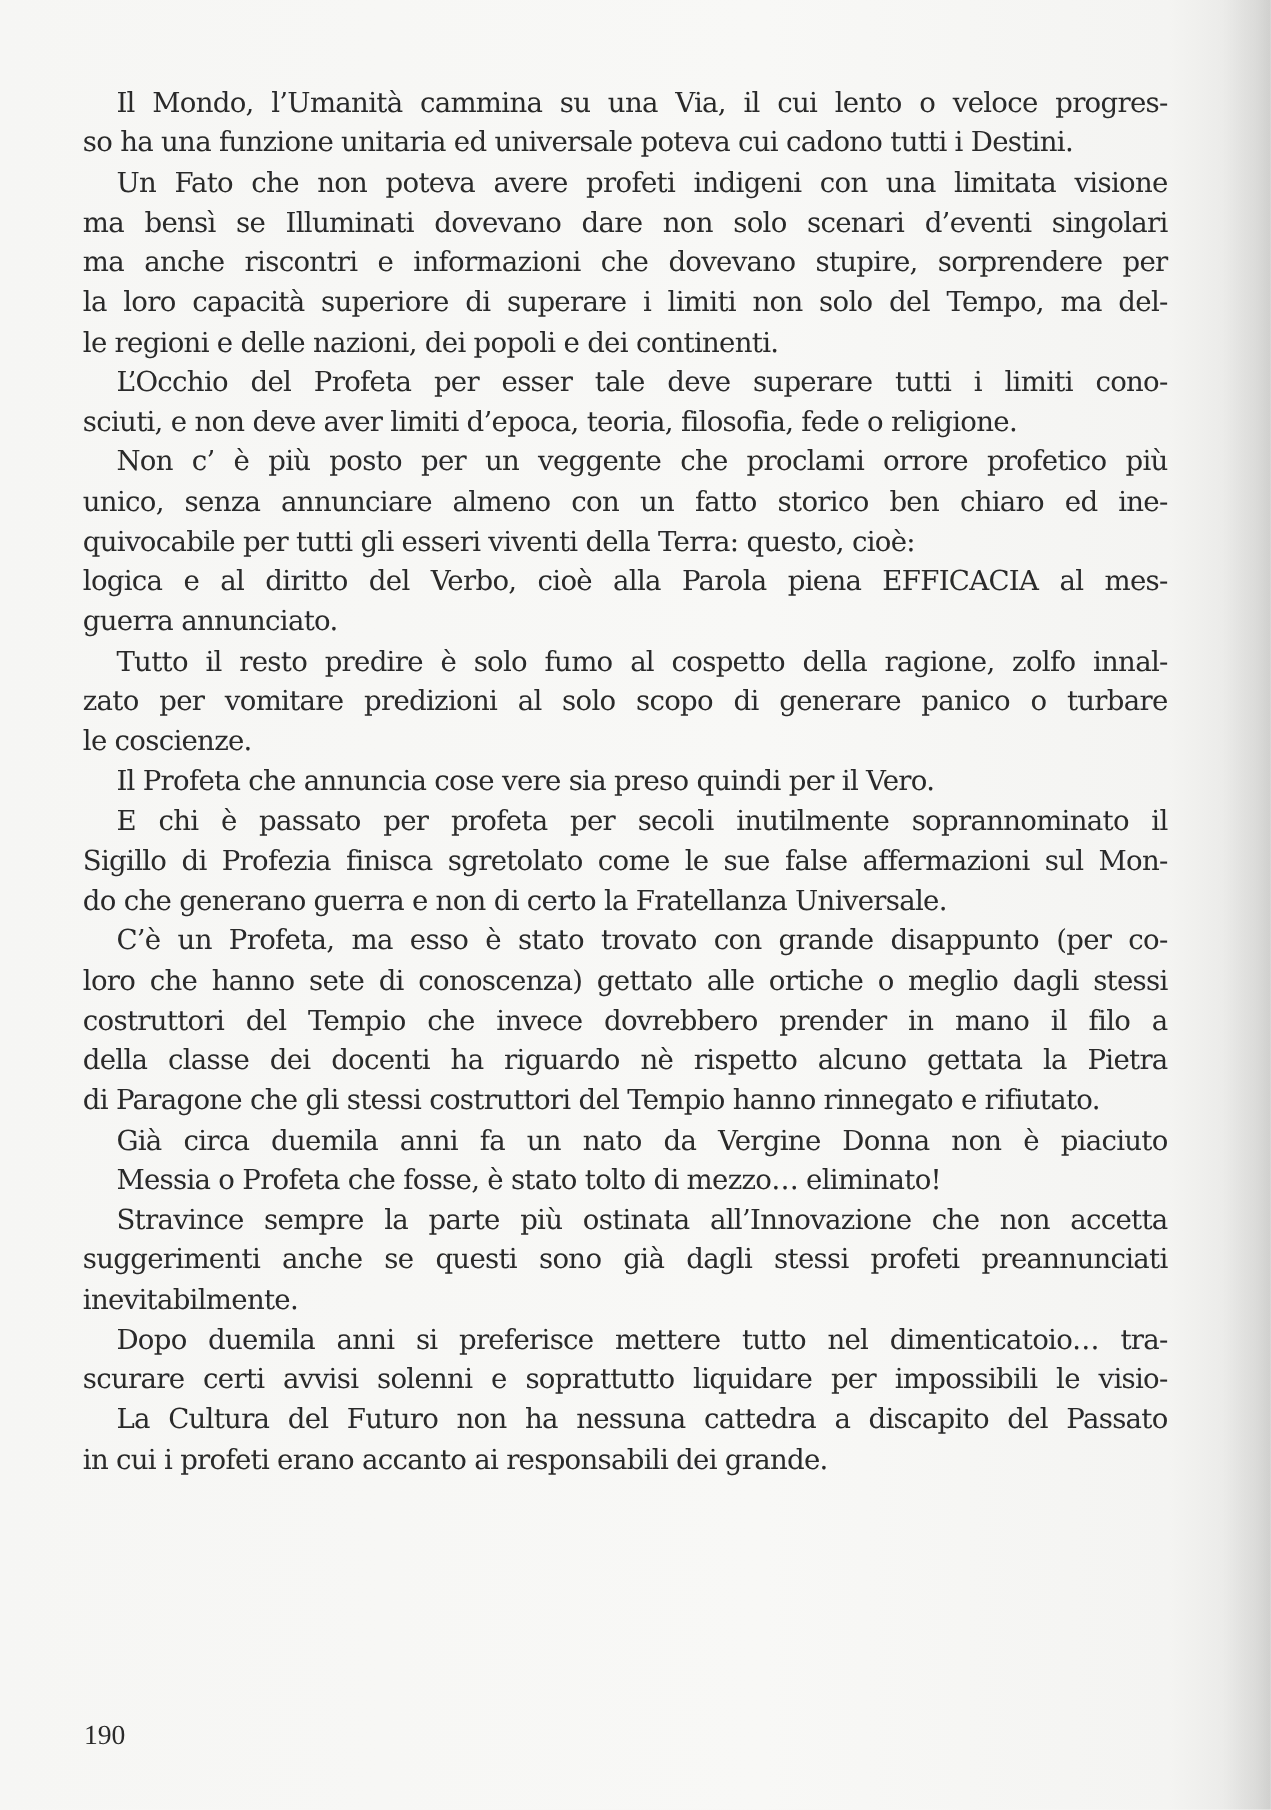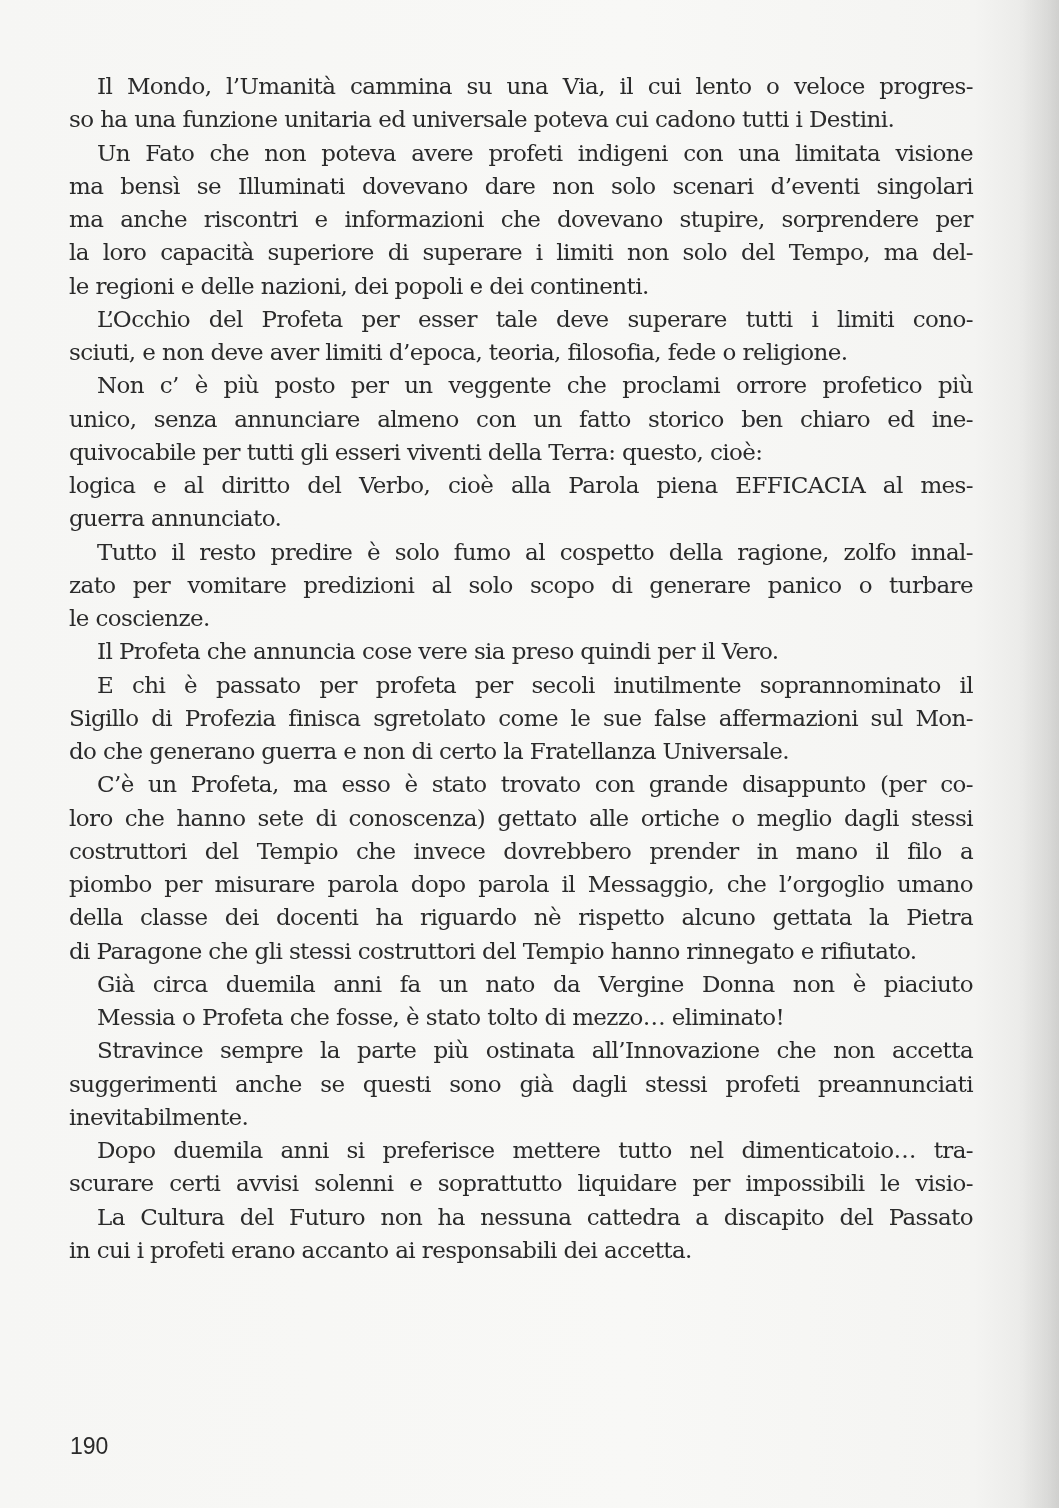--- a/index.html
+++ b/index.html
@@ -48,21 +48,21 @@
     .line.indent {
       padding-left: 28px;
     }
     .line.last {
       text-align-last: left;
     }
     .page-number {
       position: absolute;
       left: 70px;
       top: 1433px;
-      font-family: Liberation Sans, sans-serif;
+      font-family: Liberation Serif, serif;
       font-size: 23px;
       color: #2a2a2a;
     }
   </style>
 </head>
 <body>
 
 <div class="page">
   <div class="gutter-shadow"></div>
 
@@ -110,21 +110,20 @@
     <div>
       <span class="line indent">E chi è passato per profeta per secoli inutilmente soprannominato il</span>
       <span class="line">Sigillo di Profezia finisca sgretolato come le sue false affermazioni sul Mon-</span>
       <span class="line last">do che generano guerra e non di certo la Fratellanza Universale.</span>
     </div>
 
     <div>
       <span class="line indent">C’è un Profeta, ma esso è stato trovato con grande disappunto (per co-</span>
       <span class="line">loro che hanno sete di conoscenza) gettato alle ortiche o meglio dagli stessi</span>
       <span class="line">costruttori del Tempio che invece dovrebbero prender in mano il filo a</span>
-      <span class="line">piombo per misurare parola dopo parola il Messaggio, che l’orgoglio umano</span>
       <span class="line">della classe dei docenti ha riguardo nè rispetto alcuno gettata la Pietra</span>
       <span class="line last">di Paragone che gli stessi costruttori del Tempio hanno rinnegato e rifiutato.</span>
     </div>
 
     <div>
       <span class="line indent">Già circa duemila anni fa un nato da Vergine Donna non è piaciuto</span>
     </div>
 
     <div>
       <span class="line indent last">Messia o Profeta che fosse, è stato tolto di mezzo… eliminato!</span>
@@ -136,18 +135,18 @@
       <span class="line last">inevitabilmente.</span>
     </div>
 
     <div>
       <span class="line indent">Dopo duemila anni si preferisce mettere tutto nel dimenticatoio… tra-</span>
       <span class="line">scurare certi avvisi solenni e soprattutto liquidare per impossibili le visio-</span>
     </div>
 
     <div>
       <span class="line indent">La Cultura del Futuro non ha nessuna cattedra a discapito del Passato</span>
-      <span class="line last">in cui i profeti erano accanto ai responsabili dei accetta.</span>
+      <span class="line last">in cui i profeti erano accanto ai responsabili dei grande.</span>
     </div>
   </div>
 
   <div class="page-number">190</div>
 </div>
 
 </body></html>

